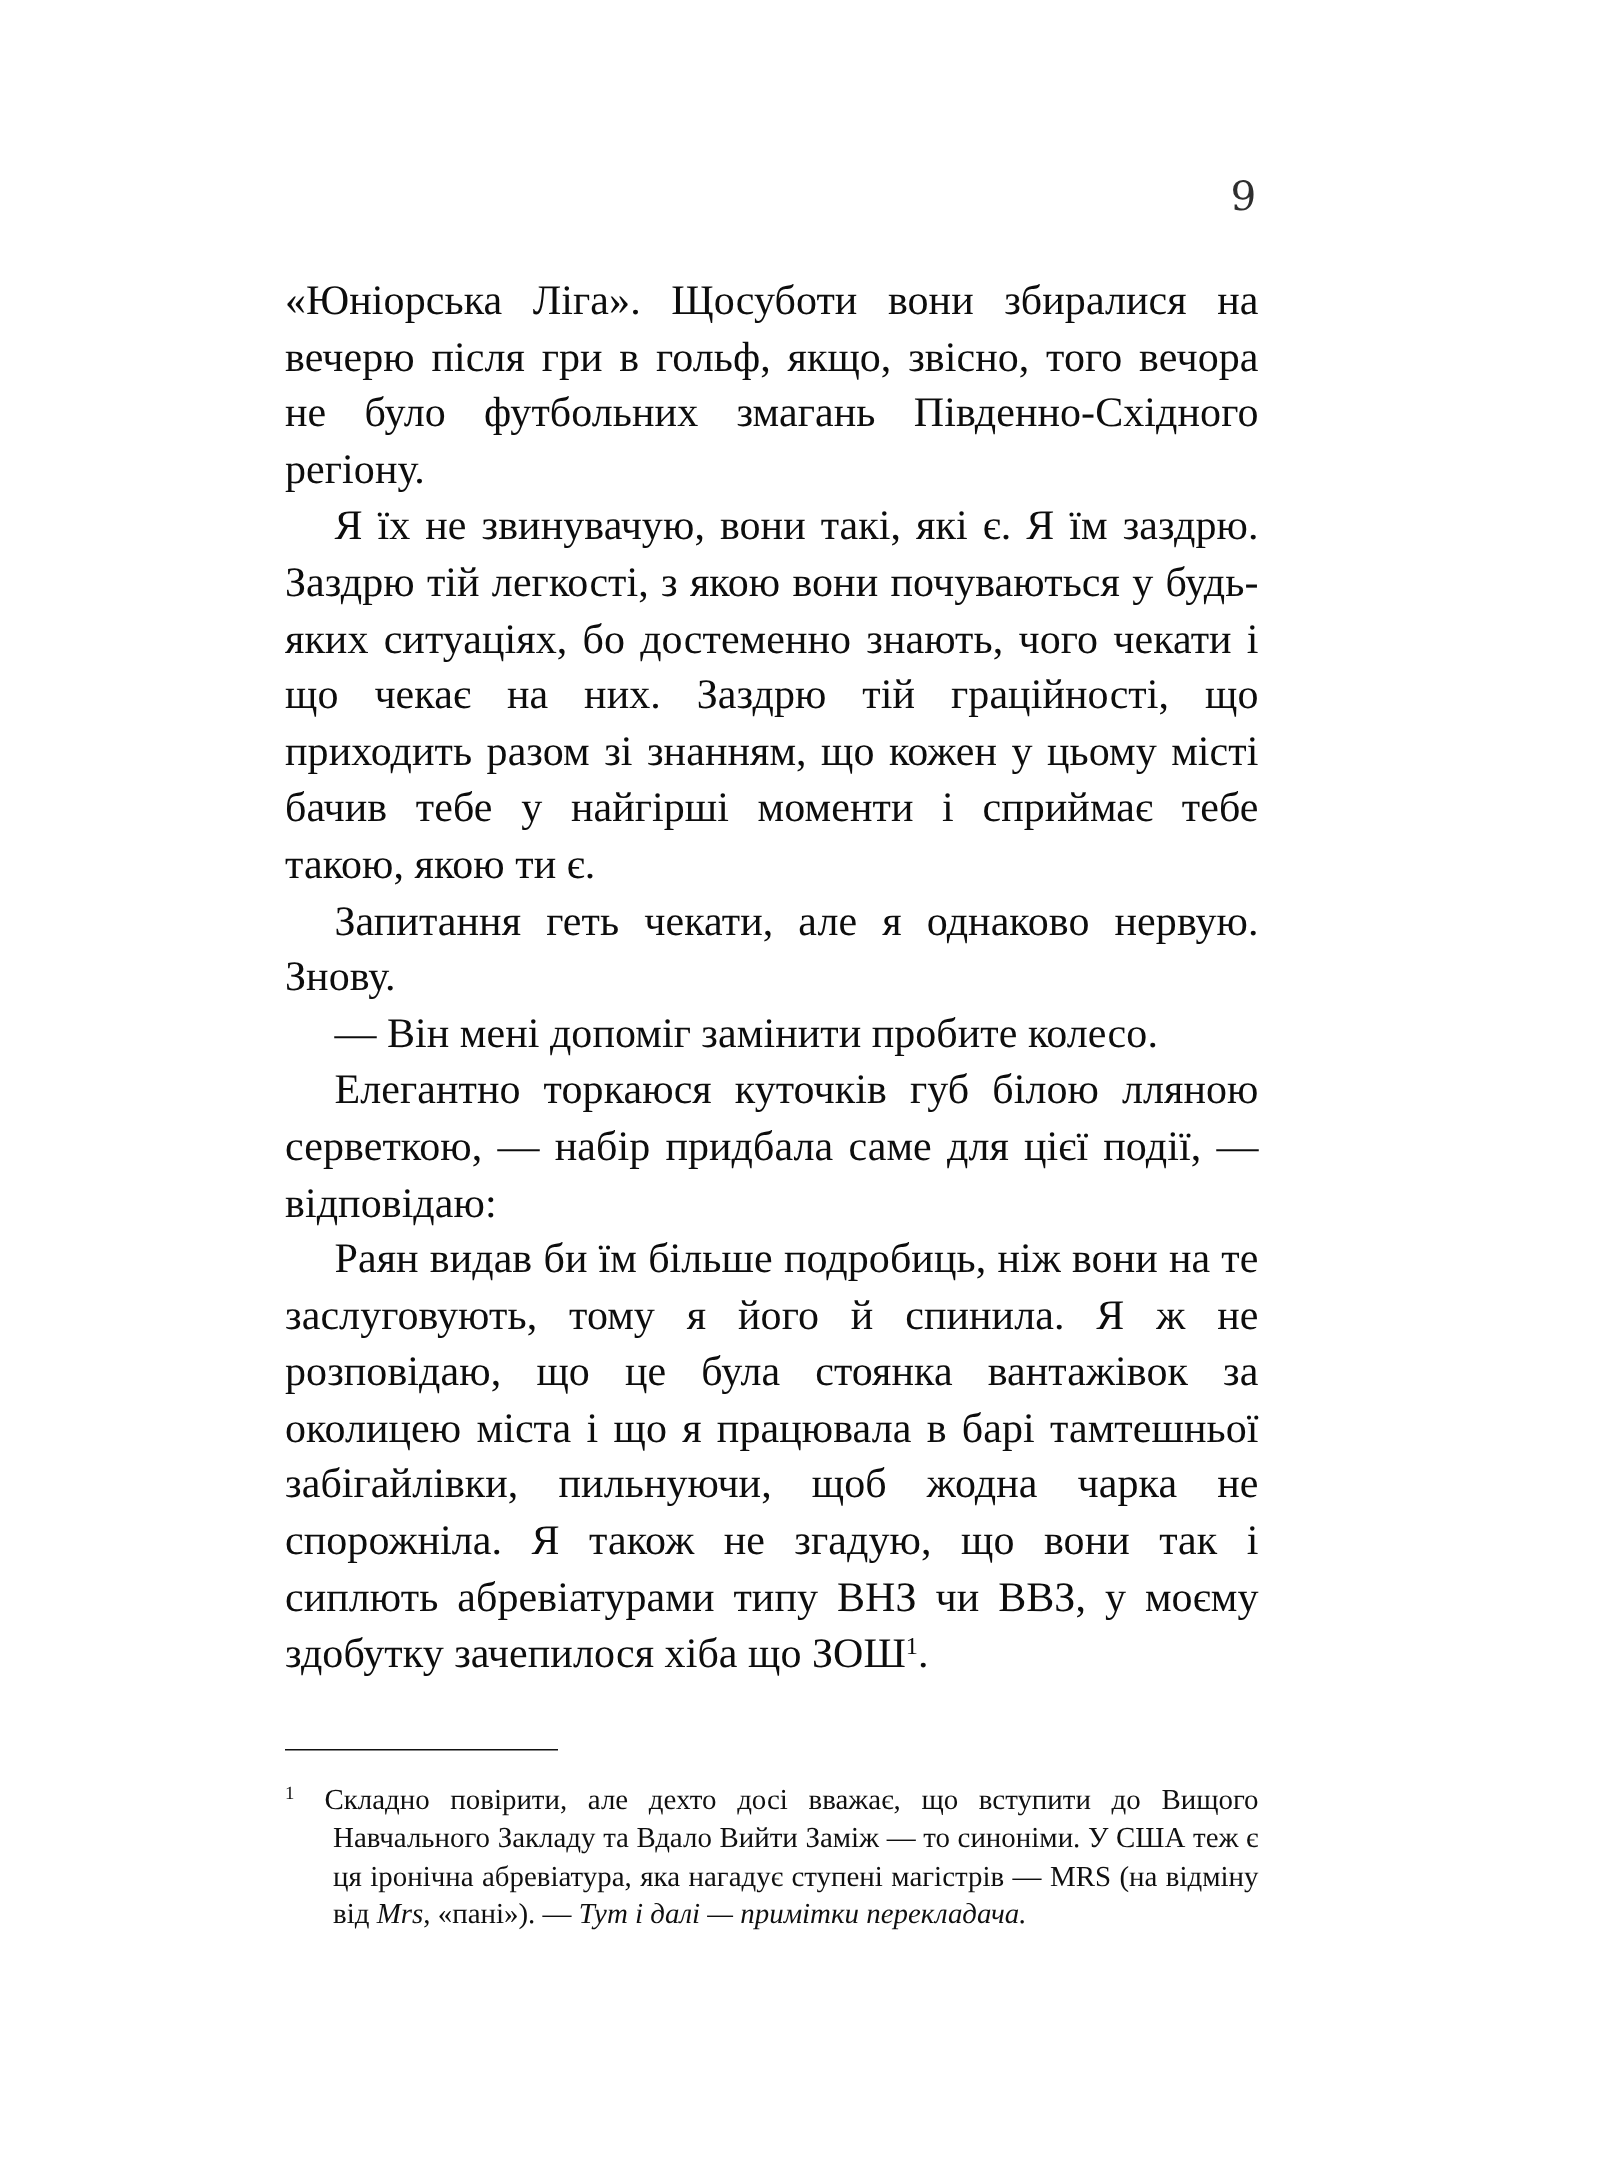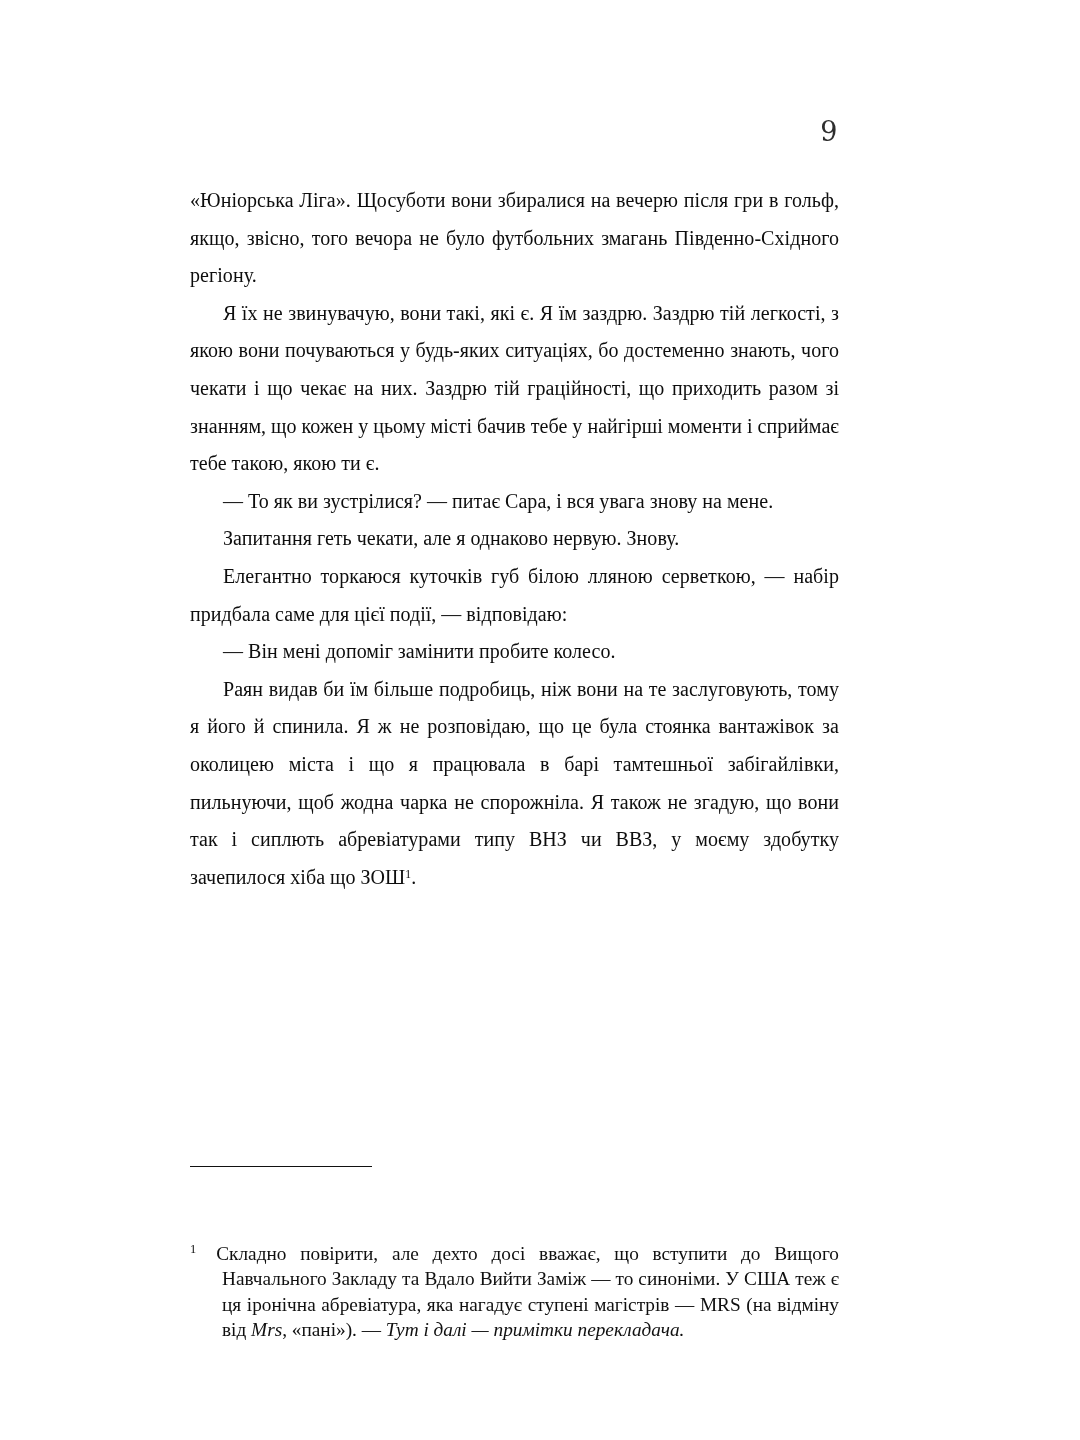--- a/index.html
+++ b/index.html
@@ -36,21 +36,21 @@
 
   
   .textblock {
     position: absolute;
     top: 182px;
     left: 190px;
     width: 649px;
   }
   .textblock p {
     margin: 0;
-    font-size: 20px;
+    font-size: 28px;
     line-height: 37.6px;
     text-align: justify;
     text-justify: inter-word;
     hyphens: manual;
     -webkit-hyphens: manual;
     word-spacing: -0.1px;
     letter-spacing: 0.05px;
   }
   .textblock p.indent {
     text-indent: 33px;
@@ -66,21 +66,21 @@
     position: absolute;
     left: 190px;
     top: 1166px;
     width: 182px;
     height: 0;
     border-top: 1.6px solid #111111;
   }
   .footnote {
     position: absolute;
     left: 190px;
-    top: 1237px;
+    top: 1183px;
     width: 649px;
     font-size: 19.3px;
     line-height: 25.4px;
     text-align: justify;
     text-align-last: left;
     color: #101010;
   }
   .footnote .fn-body {
     display: block;
     padding-left: 32px;
@@ -104,24 +104,23 @@
 </head>
 <body>
 
 <div class="page">
 
   <div class="folio">9</div>
 
   <div class="textblock">
     <p class="noindent">«Юніорська Ліга». Щосуботи вони збиралися на вечерю після гри в гольф, якщо, звісно, того вечора не було футбольних змагань Південно-Східного регіону.</p>
     <p class="indent">Я їх не звинувачую, вони такі, які є. Я їм заздрю. Заздрю тій легкості, з якою вони почуваються у будь-яких ситуаціях, бо достеменно знають, чого чекати і що чекає на них. Заздрю тій грацій­ності, що приходить разом зі знанням, що кожен у цьому місті бачив тебе у найгірші моменти і сприймає тебе такою, якою ти є.</p>
-    <p class="indent">— То як ви зустрілися? — питає Сара, і вся увага знову на мене.</p>
     <p class="indent">Запитання геть чекати, але я однаково нервую. Знову.</p>
+    <p class="indent">— Він мені допоміг замінити пробите колесо.</p>
     <p class="indent">Елегантно торкаюся куточків губ білою лляною серветкою, — набір придбала саме для цієї події, — відповідаю:</p>
-    <p class="indent">— Він мені допоміг замінити пробите колесо.</p>
     <p class="indent"><span>Раян видав би їм більше подробиць, ніж вони на те заслуговують, тому я його й спинила. Я ж не розповідаю, що це була стоянка вантажівок за околицею міста і що я працювала в барі тамтешньої забігайлівки, пильнуючи, щоб жодна чарка не спорожніла. Я також не згадую, що вони так і сиплють абревіатурами типу ВНЗ чи ВВЗ, у моєму здобутку зачепилося хіба що ЗОШ</span><sup class="fn-ref">1</sup><span>.</span></p>
   </div>
 
   <div class="footnote-rule"></div>
 
   <div class="footnote">
     <span class="fn-body"><span class="fn-marker">1</span><span>Складно повірити, але дехто досі вважає, що вступити до Вищого Навчального Закладу та Вдало Вийти Заміж — то синоніми. У США теж є ця іронічна абревіатура, яка нагадує ступені магістрів — MRS (на відміну від </span><em>Mrs</em><span>, «пані»). — </span><em>Тут і далі — примітки перекладача.</em></span>
   </div>
 
 </div>

